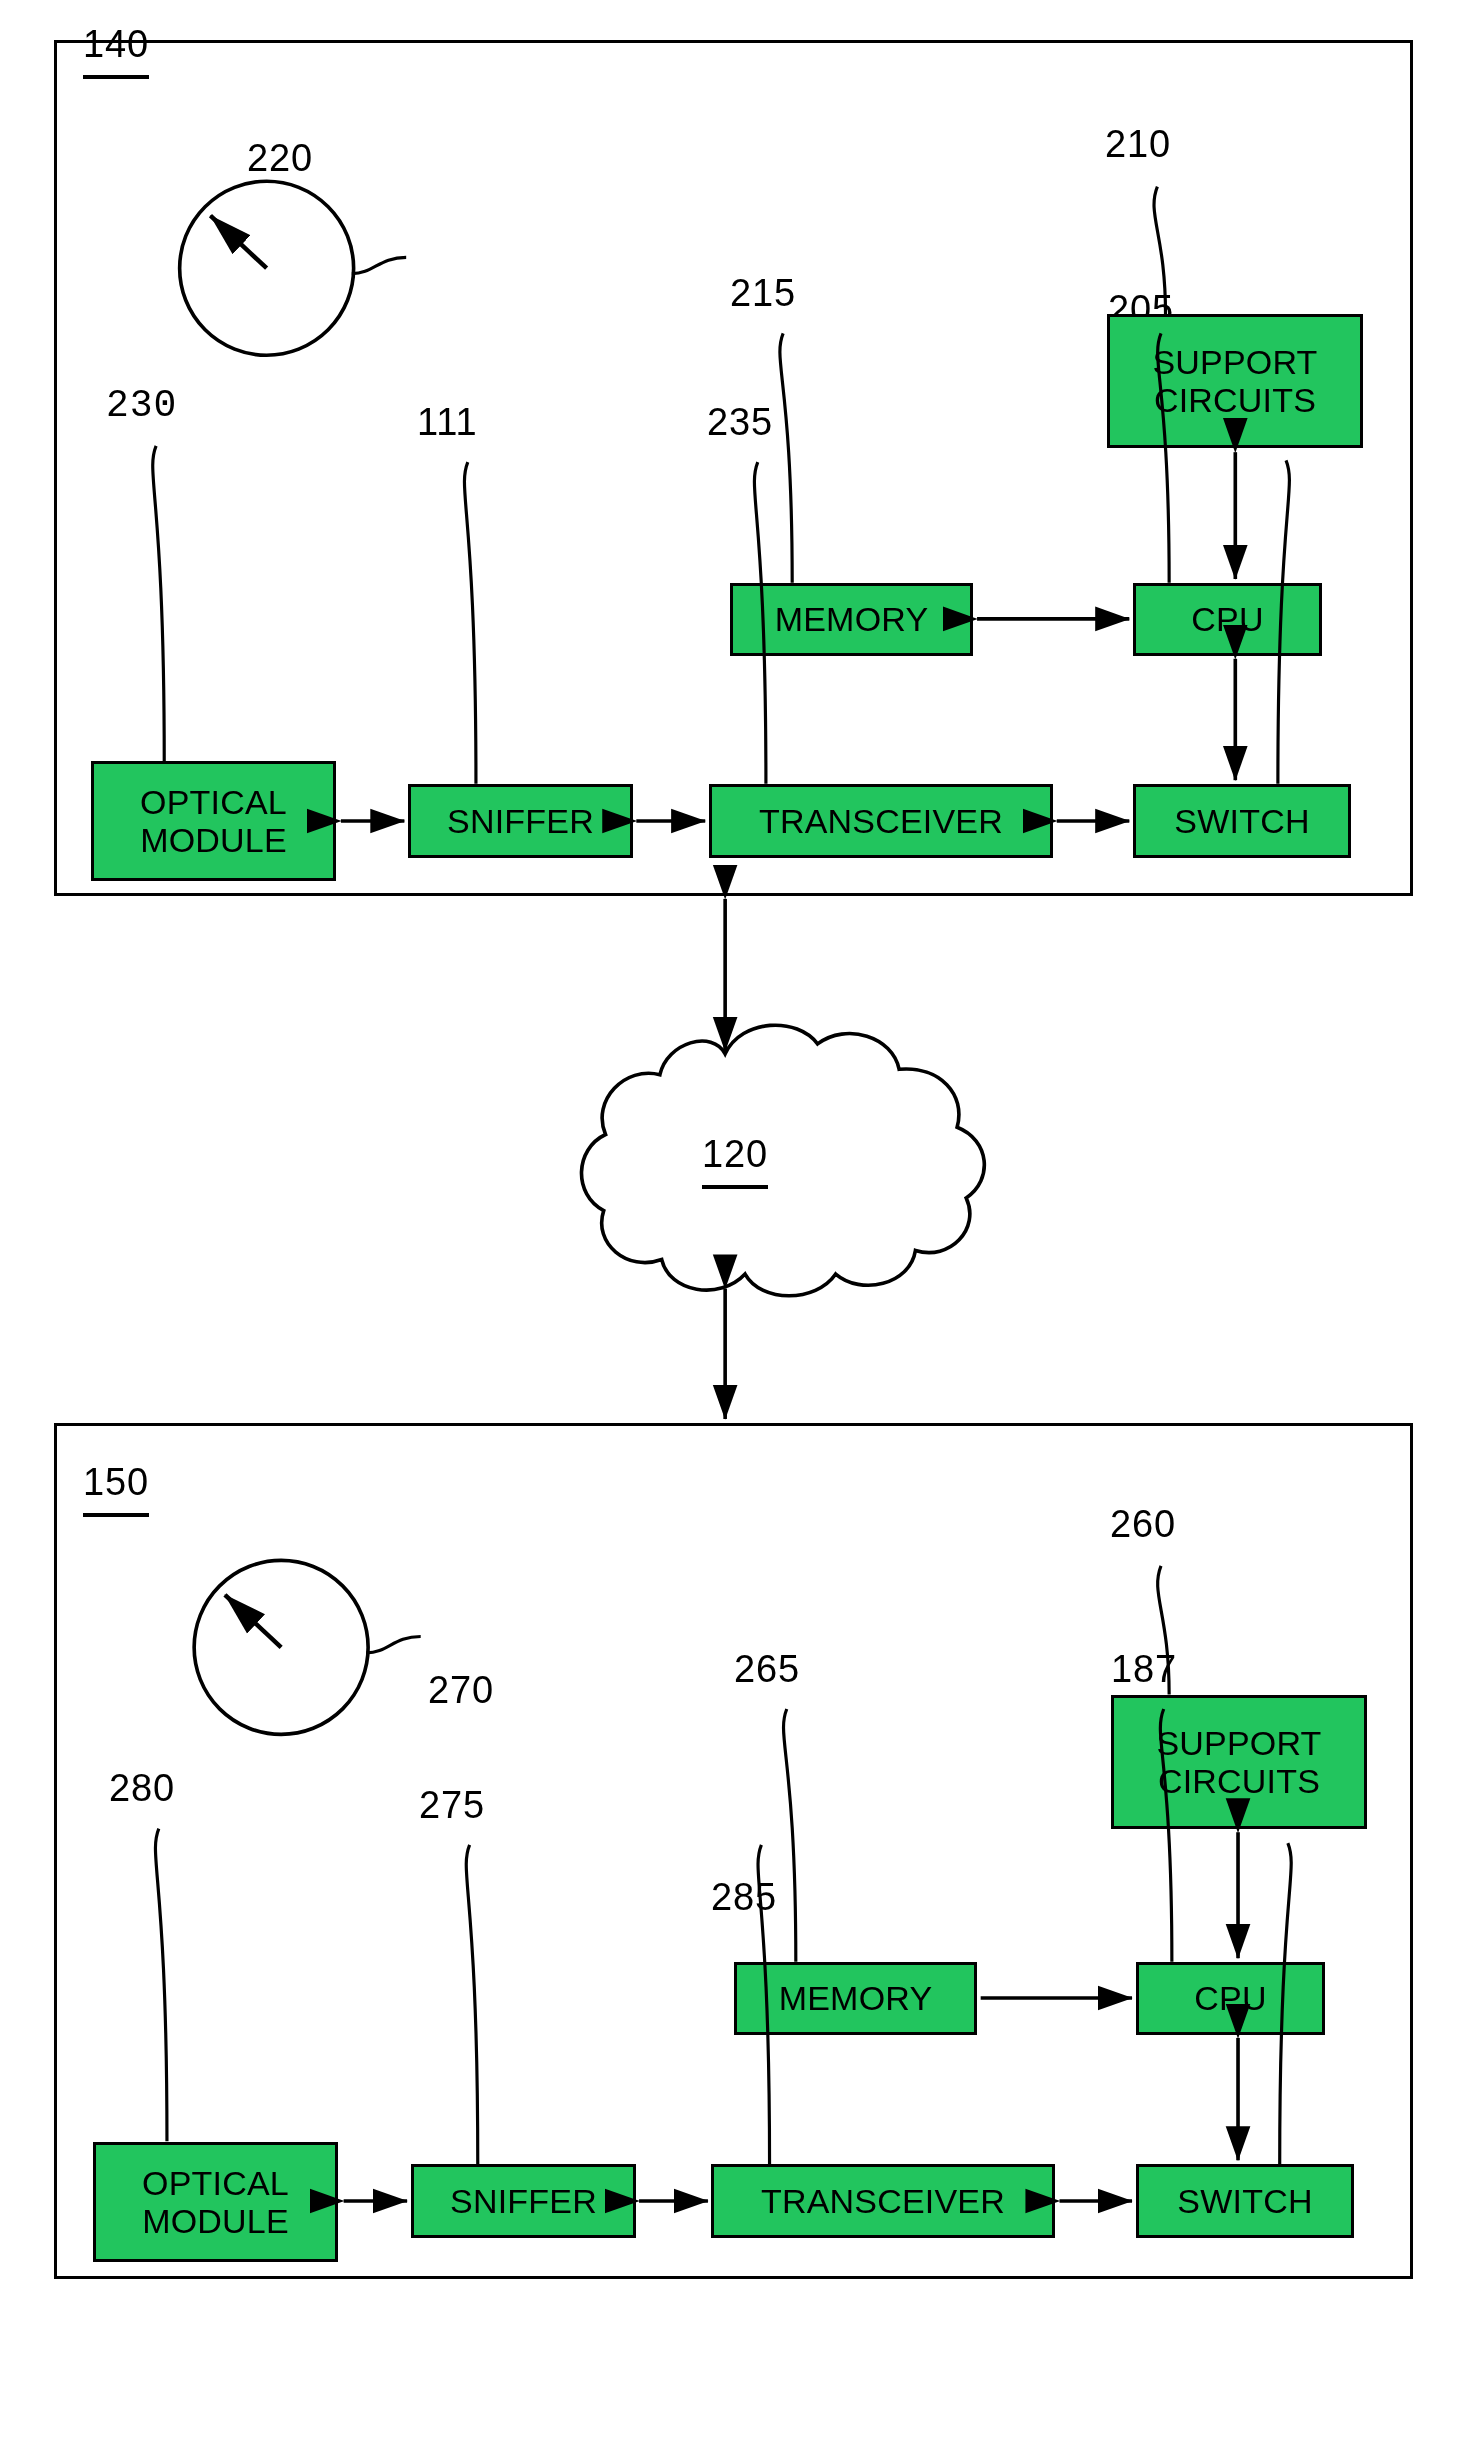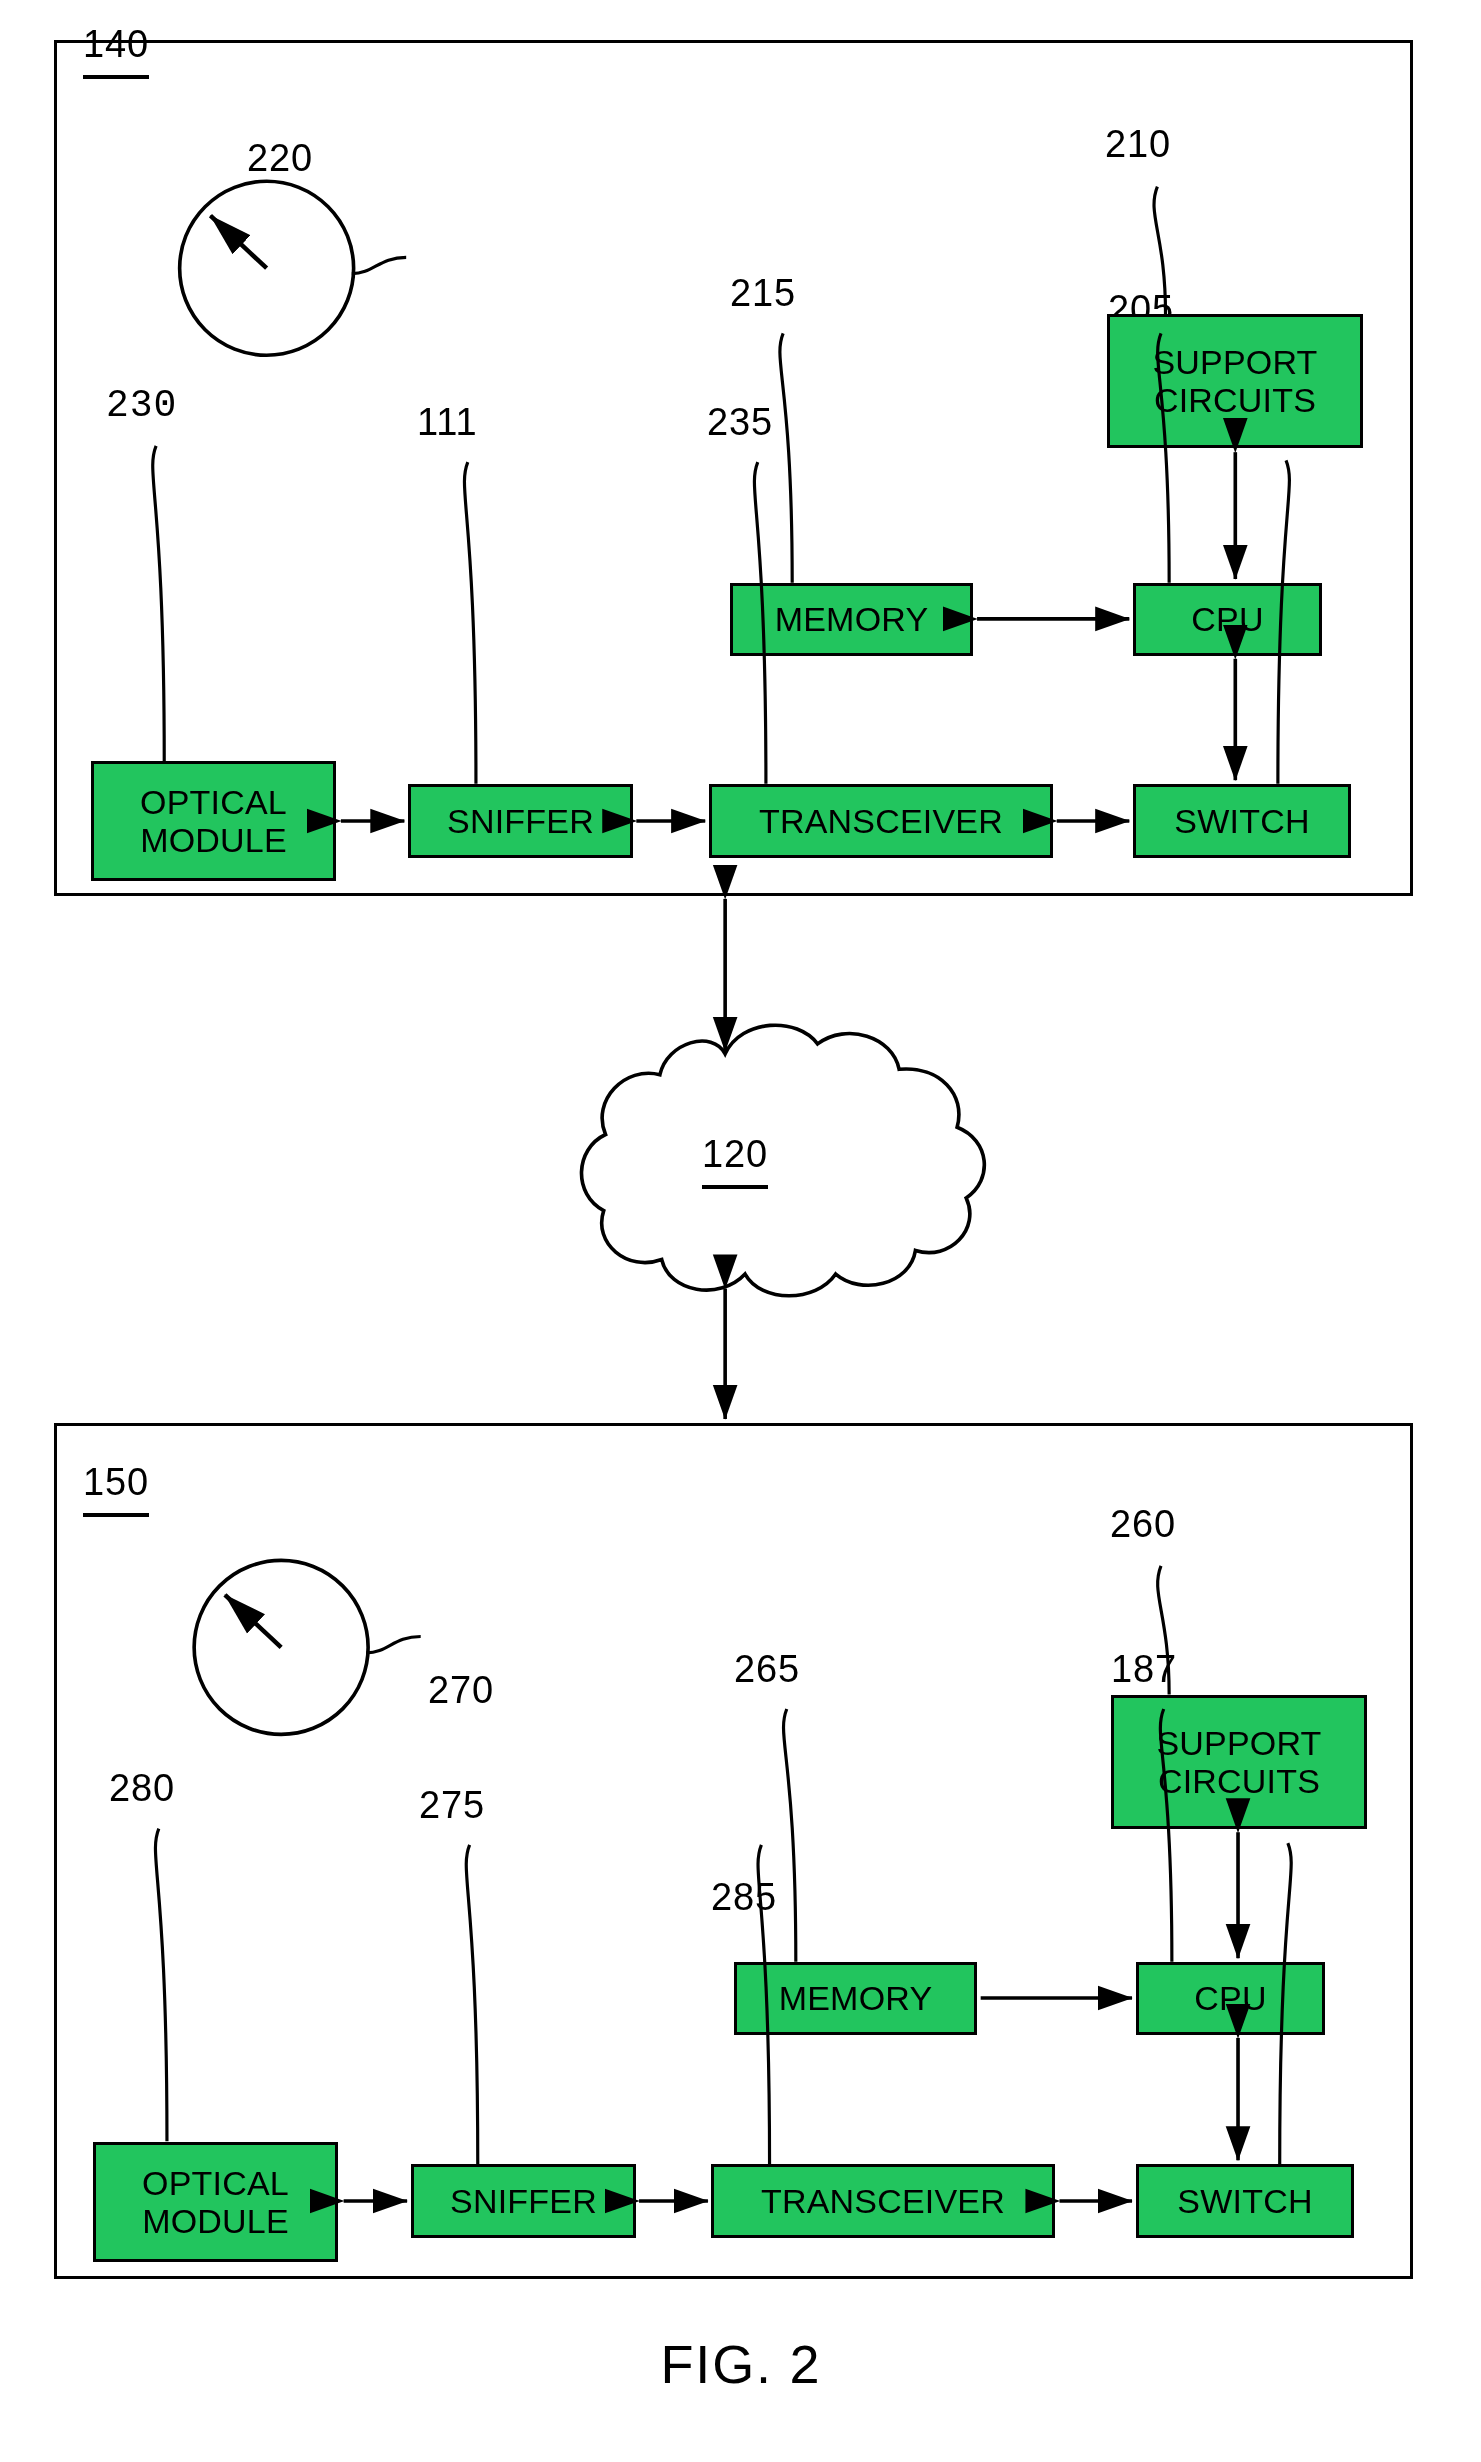--- a/index.html
+++ b/index.html
@@ -205,16 +205,15 @@
 
       <line x1="1366" y1="2022" x2="1366" y2="2161" marker-start="url(#ah)" marker-end="url(#ah)"></line>
       <line x1="1082" y1="2205" x2="1249" y2="2205" marker-end="url(#ah)"></line>
       <line x1="1366" y1="2249" x2="1366" y2="2384" marker-start="url(#ah)" marker-end="url(#ah)"></line>
       <line x1="379" y1="2429" x2="449" y2="2429" marker-start="url(#ah)" marker-end="url(#ah)"></line>
       <line x1="705" y1="2429" x2="781" y2="2429" marker-start="url(#ah)" marker-end="url(#ah)"></line>
       <line x1="1169" y1="2429" x2="1249" y2="2429" marker-start="url(#ah)" marker-end="url(#ah)"></line>
     </g>
   </svg>
 
-  <div class="figcap">FIG. 2</div>
 
 </div>
 
 
 </body></html>

